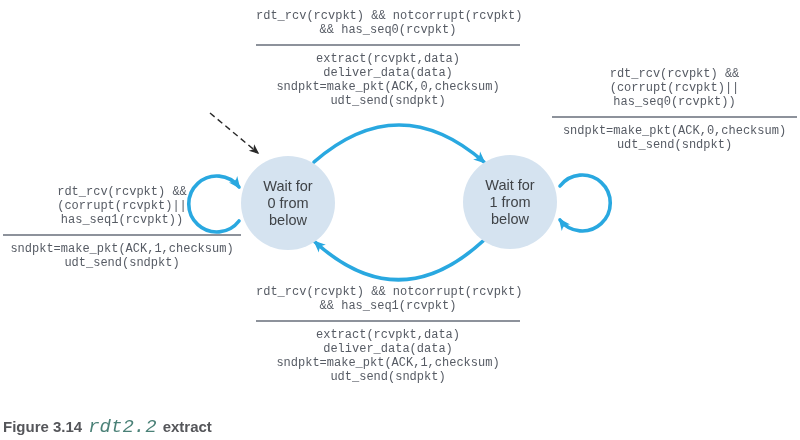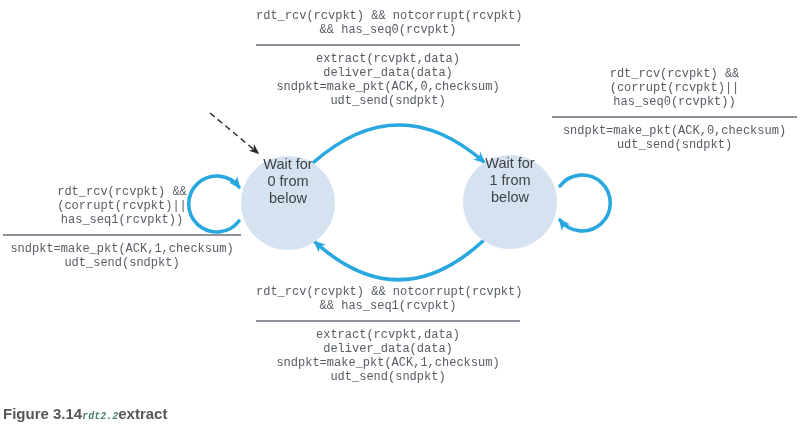--- a/index.html
+++ b/index.html
@@ -39,38 +39,38 @@
 
   .lb-top{left:256px;top:9px;width:264px;}
   .lb-right{left:552px;top:67px;width:245px;}
   .lb-left{left:3px;top:185px;width:238px;}
   .lb-bottom{left:256px;top:285px;width:264px;}
 
   .state{
     position:absolute;z-index:3;
     width:94px;height:94px;border-radius:50%;
     background:var(--state-fill);
-    display:flex;justify-content:center;
+    display:flex;align-items:center;justify-content:center;
     text-align:center;
     color:var(--state-text);
     font-size:14.5px;line-height:17px;font-weight:400;
     white-space:pre;
   }
   .state-left{left:241px;top:156px;}
   .state-right{left:463px;top:155px;}
 
   .caption{
     position:absolute;left:3px;top:405px;z-index:2;
-    display:flex;align-items:baseline;
+    display:flex;align-items:baseline;gap:6px;
   }
   .cap-b{font-weight:bold;font-size:15px;color:var(--caption-text);}
   .cap-code{
     font-family:"Liberation Mono","DejaVu Sans Mono",monospace;
-    font-weight:bold;font-style:italic;
-    font-size:10px;color:var(--caption-code);
+    font-weight:normal;font-style:italic;
+    font-size:19px;color:var(--caption-code);margin-top:11px;
   }
 </style>
 </head>
 <body>
 
 <div class="stage">
 
   <svg class="arrows" viewBox="0 0 800 440">
     <defs>
       <marker id="mblue" viewBox="0 0 10 10" refX="8.2" refY="5" markerWidth="13" markerHeight="12" orient="auto" markerUnits="userSpaceOnUse">

